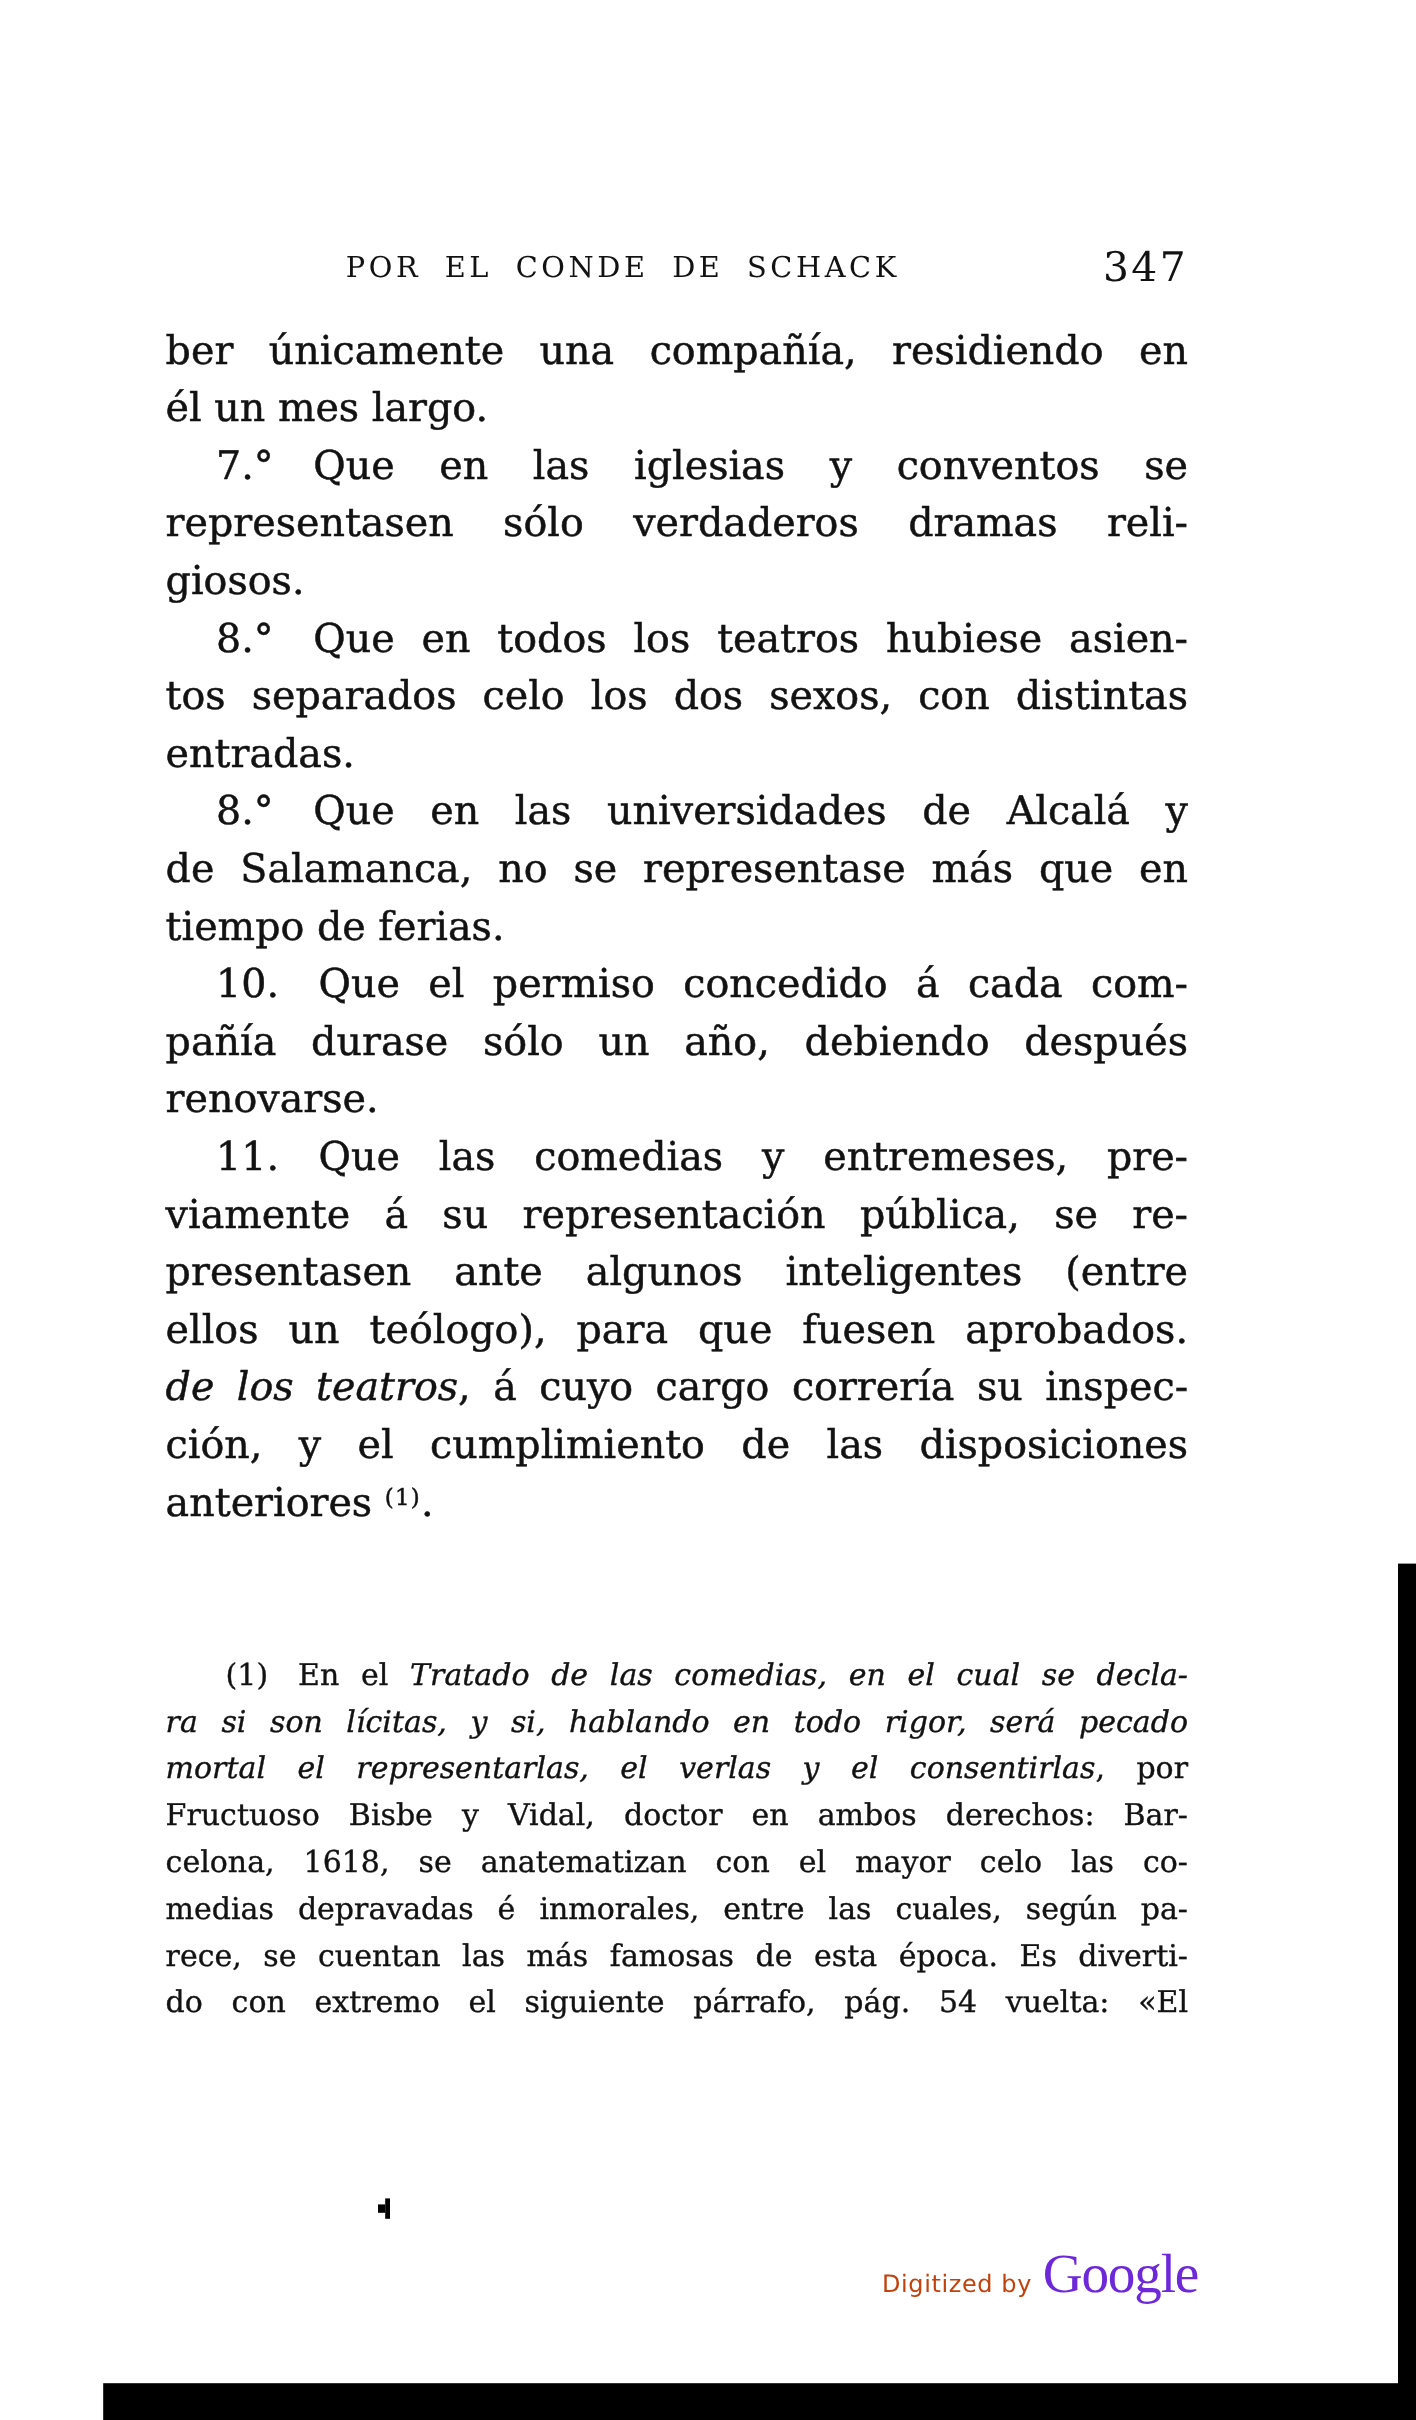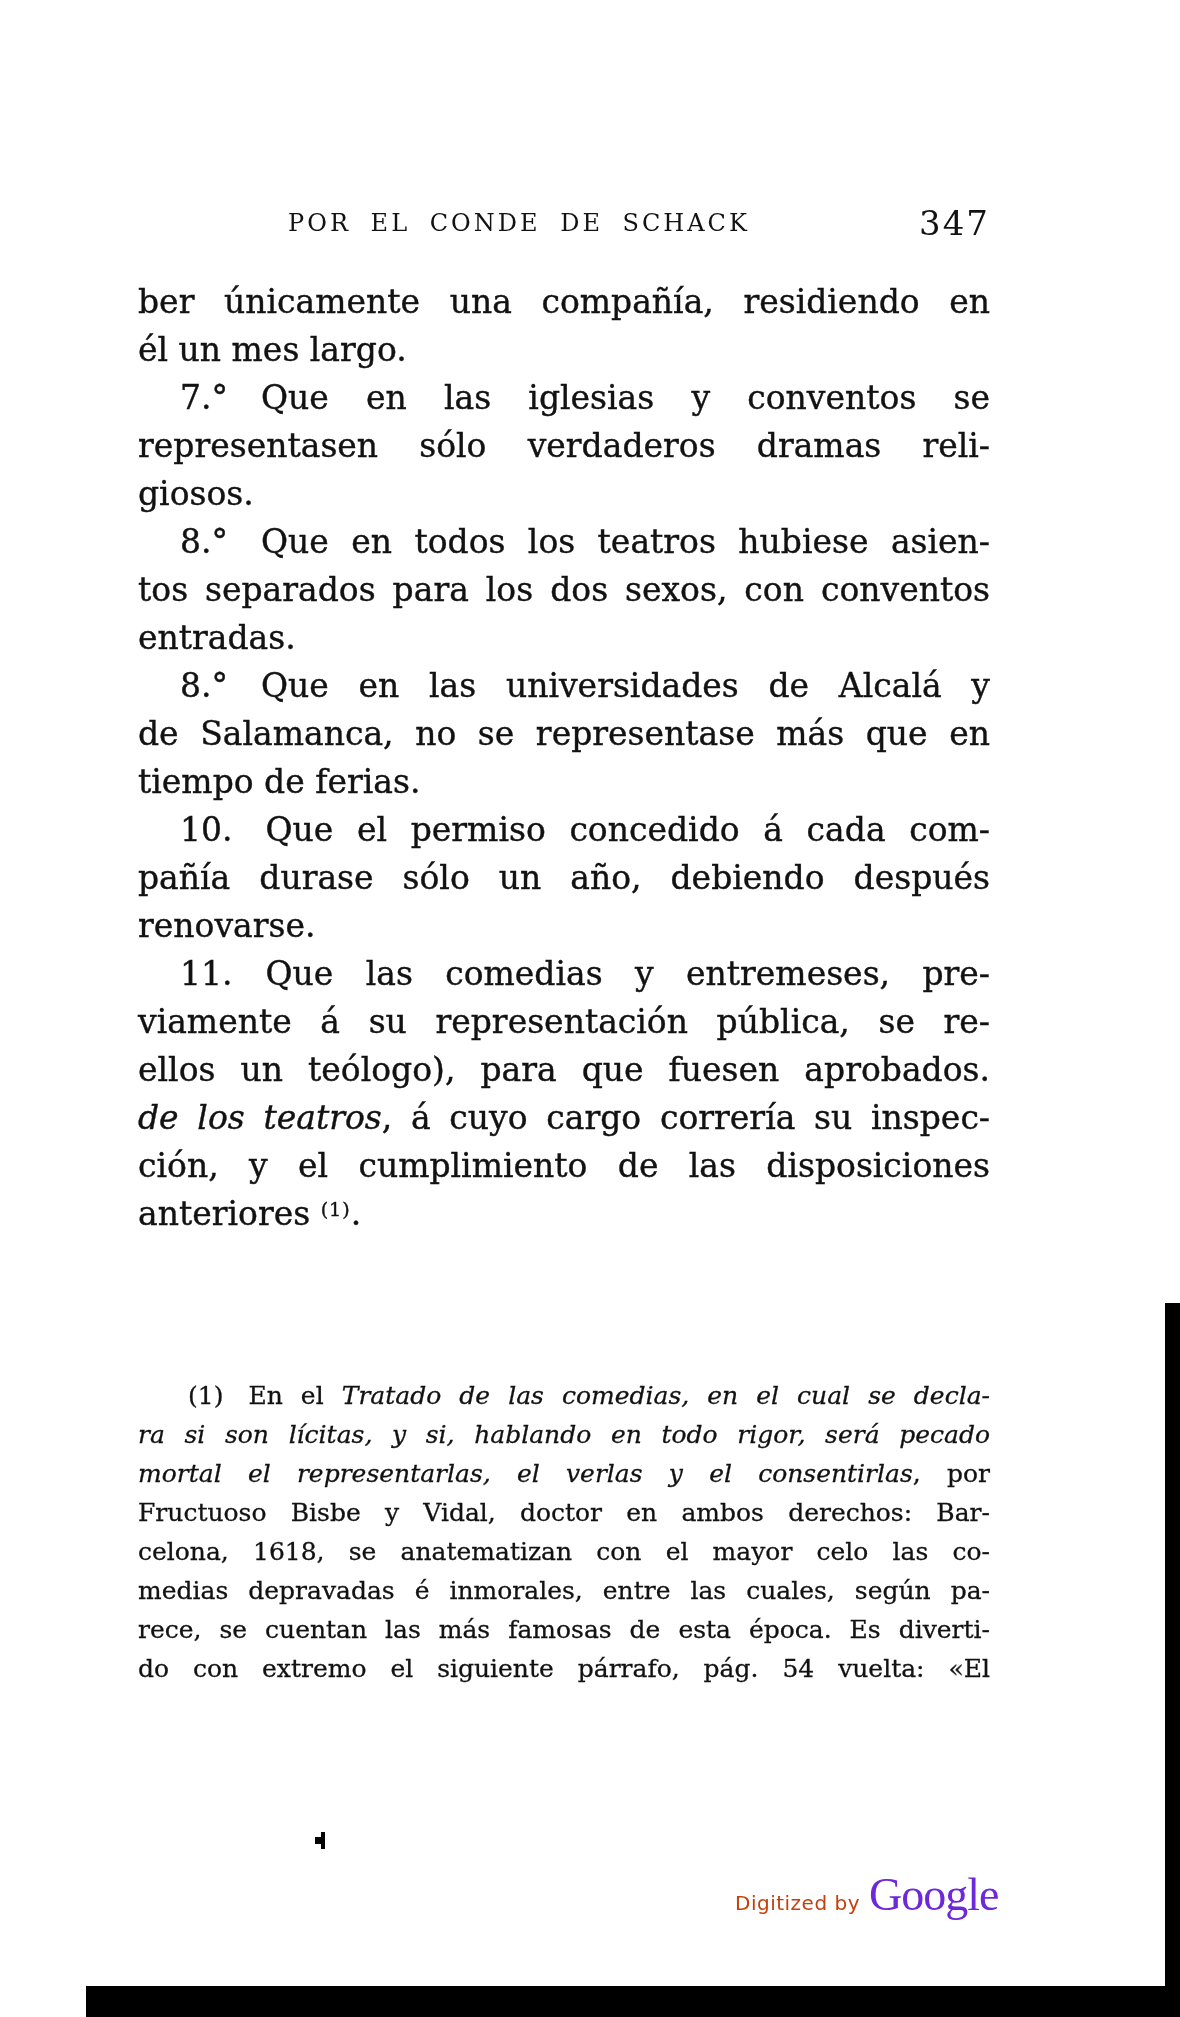--- a/index.html
+++ b/index.html
@@ -19,21 +19,21 @@
     position:absolute;left:0;right:90px;text-align:center;
     font-size:24px;font-weight:normal;letter-spacing:3px;word-spacing:9px;
     white-space:nowrap;
   }
   #hdr-folio{
     position:absolute;right:0;top:-6px;
     font-size:34px;letter-spacing:2px;
   }
   
   .textblock{position:absolute;left:138px;width:852px;}
-  #bodytext{top:278px;font-size:33px;line-height:48px;-webkit-text-stroke:0.4px #121212;}
+  #bodytext{top:268px;font-size:33px;line-height:48px;-webkit-text-stroke:0.4px #121212;}
   #foottext{top:1376px;font-size:25px;line-height:39px;-webkit-text-stroke:0.3px #121212;}
   .tline{white-space:nowrap;}
   .tline.jfy{white-space:normal;text-align:justify;text-align-last:justify;}
   #bodytext .tline.ind{padding-left:42px;}
   #foottext .tline.ind{padding-left:50px;}
   .it{font-style:italic;}
   .sup{font-size:0.58em;position:relative;top:-0.45em;letter-spacing:1px;}
   
   #smudge{
     position:absolute;left:321px;top:1832px;width:4px;height:17px;background:#000;
@@ -72,30 +72,31 @@
     <div id="hdr-folio">347</div>
   </div>
 
   <div id="bodytext" class="textblock">
       <div class="tline jfy"><span>ber únicamente una compañía, residiendo en</span></div>
       <div class="tline"><span>él un mes largo.</span></div>
       <div class="tline jfy ind"><span>7.° Que en las iglesias y conventos se</span></div>
       <div class="tline jfy"><span>representasen sólo verdaderos dramas reli-</span></div>
       <div class="tline"><span>giosos.</span></div>
       <div class="tline jfy ind"><span>8.° Que en todos los teatros hubiese asien-</span></div>
-      <div class="tline jfy"><span>tos separados para los dos sexos, con conventos</span></div>
+      <div class="tline jfy"><span>tos separados celo los dos sexos, con distintas</span></div>
       <div class="tline"><span>entradas.</span></div>
       <div class="tline jfy ind"><span>8.° Que en las universidades de Alcalá y</span></div>
       <div class="tline jfy"><span>de Salamanca, no se representase más que en</span></div>
       <div class="tline"><span>tiempo de ferias.</span></div>
       <div class="tline jfy ind"><span>10. Que el permiso concedido á cada com-</span></div>
       <div class="tline jfy"><span>pañía durase sólo un año, debiendo después</span></div>
       <div class="tline"><span>renovarse.</span></div>
       <div class="tline jfy ind"><span>11. Que las comedias y entremeses, pre-</span></div>
       <div class="tline jfy"><span>viamente á su representación pública, se re-</span></div>
+      <div class="tline jfy"><span>presentasen ante algunos inteligentes (entre</span></div>
       <div class="tline jfy"><span>ellos un teólogo), para que fuesen aprobados.</span></div>
       <div class="tline jfy"><span class="it">de los teatros</span><span>, á cuyo cargo correría su inspec-</span></div>
       <div class="tline jfy"><span>ción, y el cumplimiento de las disposiciones</span></div>
       <div class="tline"><span>anteriores </span><span class="sup">(1)</span><span>.</span></div>
     </div>
 
   <div id="foottext" class="textblock">
       <div class="tline jfy ind"><span>(1) En el </span><span class="it">Tratado de las comedias, en el cual se decla-</span></div>
       <div class="tline jfy"><span class="it">ra si son lícitas, y si, hablando en todo rigor, será pecado</span></div>
       <div class="tline jfy"><span class="it">mortal el representarlas, el verlas y el consentirlas</span><span>, por</span></div>

